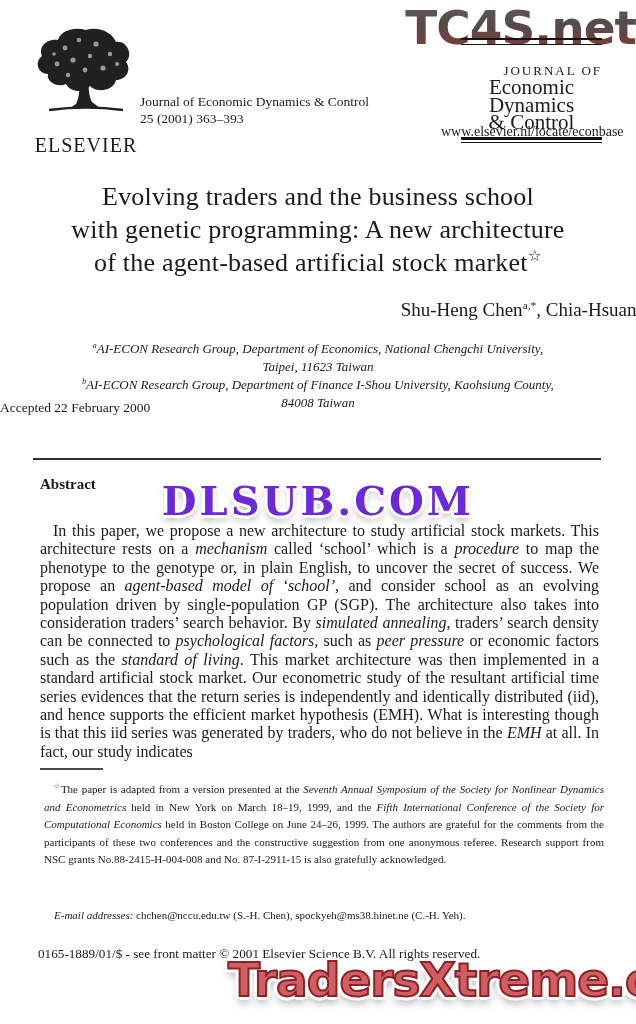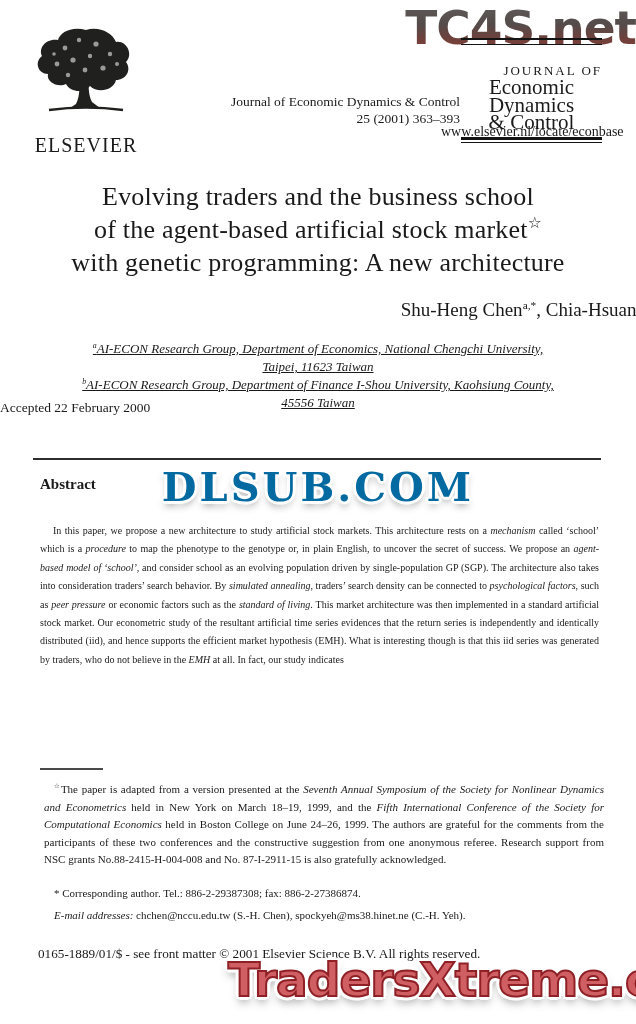--- a/index.html
+++ b/index.html
@@ -13,21 +13,21 @@
     color:#1a1a1a;
   }
   sup{font-size:60%;line-height:0;vertical-align:super;}
   .seg-i{font-style:italic;}
 
   
   .elsevier{position:absolute;left:28px;top:26px;width:116px;text-align:center;}
   .elsevier svg{display:block;margin:0 auto;}
   .elsevier-word{font-size:20px;letter-spacing:1px;margin-top:18px;}
 
-  .head-center{position:absolute;left:140px;top:93px;width:320px;text-align:right;
+  .head-center{position:absolute;left:140px;top:93px;width:320px;text-align:left;
     font-size:13.5px;line-height:17px;}
 
   .jbox{position:absolute;left:461px;top:38px;width:141px;}
   .rule-dbl{height:4px;border-top:2px solid #141414;border-bottom:1px solid #141414;margin-bottom:3px;}
   .jkicker{font-size:13px;letter-spacing:2px;text-align:right;margin-top:18px;}
   .jline{font-size:21px;line-height:17.5px;text-align:center;}
   .jline:first-of-type{margin-top:2px;}
   .rule-thick{height:3px;background:#141414;margin-top:5px;}
   .rule-thin{height:1px;background:#141414;margin-top:2px;}
   .jurl{position:absolute;left:441px;top:124px;width:180px;text-align:center;font-size:14px;}
@@ -40,24 +40,24 @@
     letter-spacing:-1px;line-height:1.1;
     color:#58342f;opacity:.92;
   }
   @supports ((-webkit-background-clip: text)){
     .wm-top{
       background:linear-gradient(180deg,#55504e 0%,#453d3c 42%,#67302a 74%,#7d332c 100%);
       -webkit-background-clip:text;background-clip:text;color:transparent;
     }
   }
   .wm-mid{
-    top:463px;left:50%;transform:translateX(-50%);
+    top:477px;left:50%;transform:translateX(-50%);
     font:900 40px "DejaVu Serif", serif;
     letter-spacing:3px;
-    color:#0369a1;
+    color:#6d28d9;
     text-shadow:
       -2px -2px 0 #fff, 2px -2px 0 #fff, -2px 2px 0 #fff, 2px 2px 0 #fff,
       -3px 0 0 #fff, 3px 0 0 #fff, 0 -3px 0 #fff, 0 3px 0 #fff,
       0 5px 7px rgba(60,60,60,.45);
   }
   .wm-bottom{
     top:952px;left:228px;
     font:800 47px "DejaVu Sans", sans-serif;
     letter-spacing:-1px;
     color:#d05f63;
@@ -68,29 +68,29 @@
       0 6px 8px rgba(60,60,60,.5);
   }
 
   
   .title{position:absolute;top:180px;left:0;width:100%;text-align:center;
     font-size:26px;line-height:33px;letter-spacing:.2px;}
   .title .tline{display:block;}
   .title .tline3{display:inline;}
   .authors{position:absolute;top:299px;left:0;width:100%;text-align:right;font-size:19px;margin-left:40px;}
   .affils{position:absolute;top:340px;left:0;width:100%;text-align:center;
-    font-size:13px;line-height:18px;font-style:italic;text-decoration:underline;}
+    font-size:13px;line-height:18px;font-style:italic;}
   .accepted{position:absolute;top:400px;left:0;width:100%;text-align:left;font-size:13.5px;}
 
   .rule-main{position:absolute;top:458px;left:33px;width:568px;height:2px;background:#2e2e2e;}
 
   
   .abs-head{position:absolute;top:476px;left:40px;font-size:15px;font-weight:bold;}
   .abs-body{position:absolute;top:522px;left:40px;width:559px;margin:0;
-    font-size:10px;line-height:18.4px;text-align:justify;text-indent:13px;}
+    font-size:16px;line-height:18.4px;text-align:justify;text-indent:13px;}
 
   
   .fn-rule{position:absolute;top:768px;left:40px;width:63px;height:2px;background:#4a4a4a;}
   .fn{position:absolute;left:40px;width:560px;margin:4px;
     font-size:11px;line-height:17.5px;text-indent:10px;}
   .fn1{top:777px;text-align:justify;}
   .fn2{top:881px;}
   .fn3{top:903px;}
 
   
@@ -141,41 +141,40 @@
     <div class="jline">Economic</div>
     <div class="jline">Dynamics</div>
     <div class="jline">&amp; Control</div>
     <div class="rule-thick"></div>
     <div class="rule-thin"></div>
   </div>
   <div class="jurl">www.elsevier.nl/locate/econbase</div>
 
   <div class="title">
     <span class="tline">Evolving traders and the business school</span>
+    <span class="tline">with genetic programming: A new architecture</span>
     <span class="tline"><span class="tline3">of the agent-based artificial stock market</span><sup>☆</sup></span>
-    <span class="tline">with genetic programming: A new architecture</span>
   </div>
 
   <div class="authors"><span>Shu-Heng Chen</span><sup>a,*</sup><span>, Chia-Hsuan Yeh</span><sup>b</sup></div>
   <div class="affils">
     <div class="affil-line"><sup>a</sup><span>AI-ECON Research Group, Department of Economics, National Chengchi University,</span></div>
     <div class="affil-line"><span>Taipei, 11623 Taiwan</span></div>
     <div class="affil-line"><sup>b</sup><span>AI-ECON Research Group, Department of Finance I-Shou University, Kaohsiung County,</span></div>
-    <div class="affil-line"><span>45556 Taiwan</span></div>
+    <div class="affil-line"><span>84008 Taiwan</span></div>
   </div>
   <div class="accepted">Accepted 22 February 2000</div>
 
   <div class="rule-main"></div>
 
   <div class="abs-head">Abstract</div>
   <div class="wm wm-mid">DLSUB.COM</div>
   <p class="abs-body"><span>In this paper, we propose a new architecture to study artificial stock markets. This architecture rests on a </span><span class="seg-i">mechanism</span><span> called ‘school’ which is a </span><span class="seg-i">procedure</span><span> to map the phenotype to the genotype or, in plain English, to uncover the secret of success. We propose an </span><span class="seg-i">agent-based model of ‘school’</span><span>, and consider school as an evolving population driven by single-population GP (SGP). The architecture also takes into consideration traders’ search behavior. By </span><span class="seg-i">simulated annealing</span><span>, traders’ search density can be connected to </span><span class="seg-i">psychological factors</span><span>, such as </span><span class="seg-i">peer pressure</span><span> or economic factors such as the </span><span class="seg-i">standard of living</span><span>. This market architecture was then implemented in a standard artificial stock market. Our econometric study of the resultant artificial time series evidences that the return series is independently and identically distributed (iid), and hence supports the efficient market hypothesis (EMH). What is interesting though is that this iid series was generated by traders, who do not believe in the </span><span class="seg-i">EMH</span><span> at all. In fact, our study indicates</span></p>
 
   <div class="fn-rule"></div>
   <p class="fn fn1"><sup>☆</sup><span>The paper is adapted from a version presented at the </span><span class="seg-i">Seventh Annual Symposium of the Society for Nonlinear Dynamics and Econometrics</span><span> held in New York on March 18–19, 1999, and the </span><span class="seg-i">Fifth International Conference of the Society for Computational Economics</span><span> held in Boston College on June 24–26, 1999. The authors are grateful for the comments from the participants of these two conferences and the constructive suggestion from one anonymous referee. Research support from NSC grants No.88-2415-H-004-008 and No. 87-I-2911-15 is also gratefully acknowledged.</span></p>
-  <p class="fn fn2">* Corresponding author. Tel.: 886-2-29387308; fax: 886-2-27386874.</p>
   <p class="fn fn3"><span class="seg-i">E-mail addresses:</span><span> chchen@nccu.edu.tw (S.-H. Chen), spockyeh@ms38.hinet.ne (C.-H. Yeh).</span></p>
 
   <div class="foot1">0165-1889/01/$ - see front matter  ©  2001 Elsevier Science B.V. All rights reserved.</div>
 
   <div class="wm wm-bottom">TradersXtreme.com</div>
 
 </div>
 
 </body></html>

